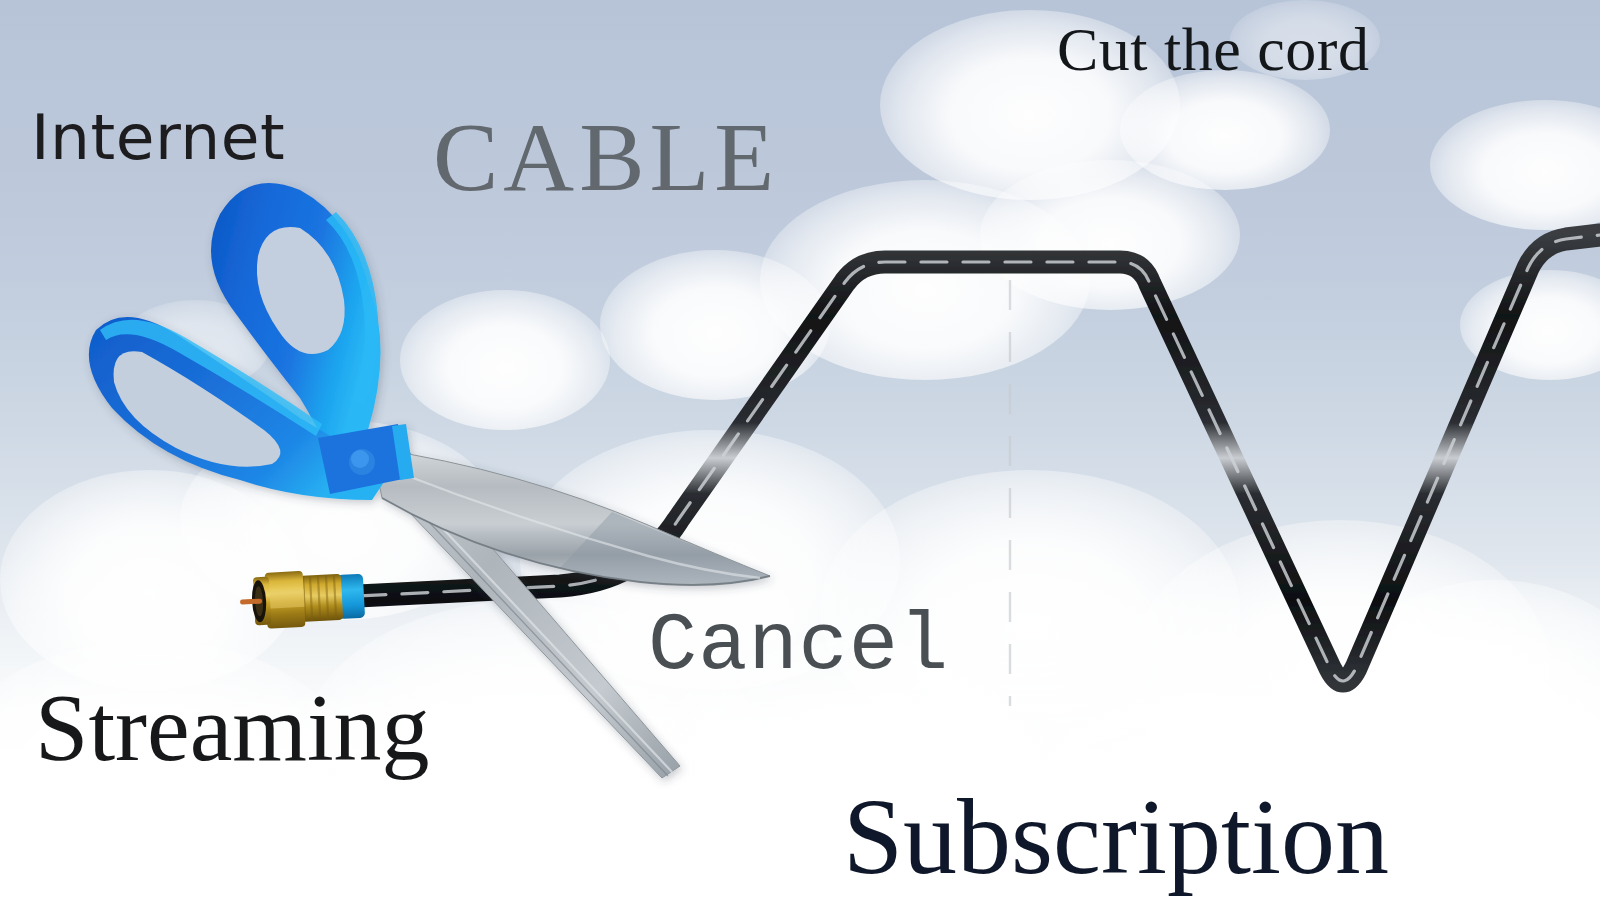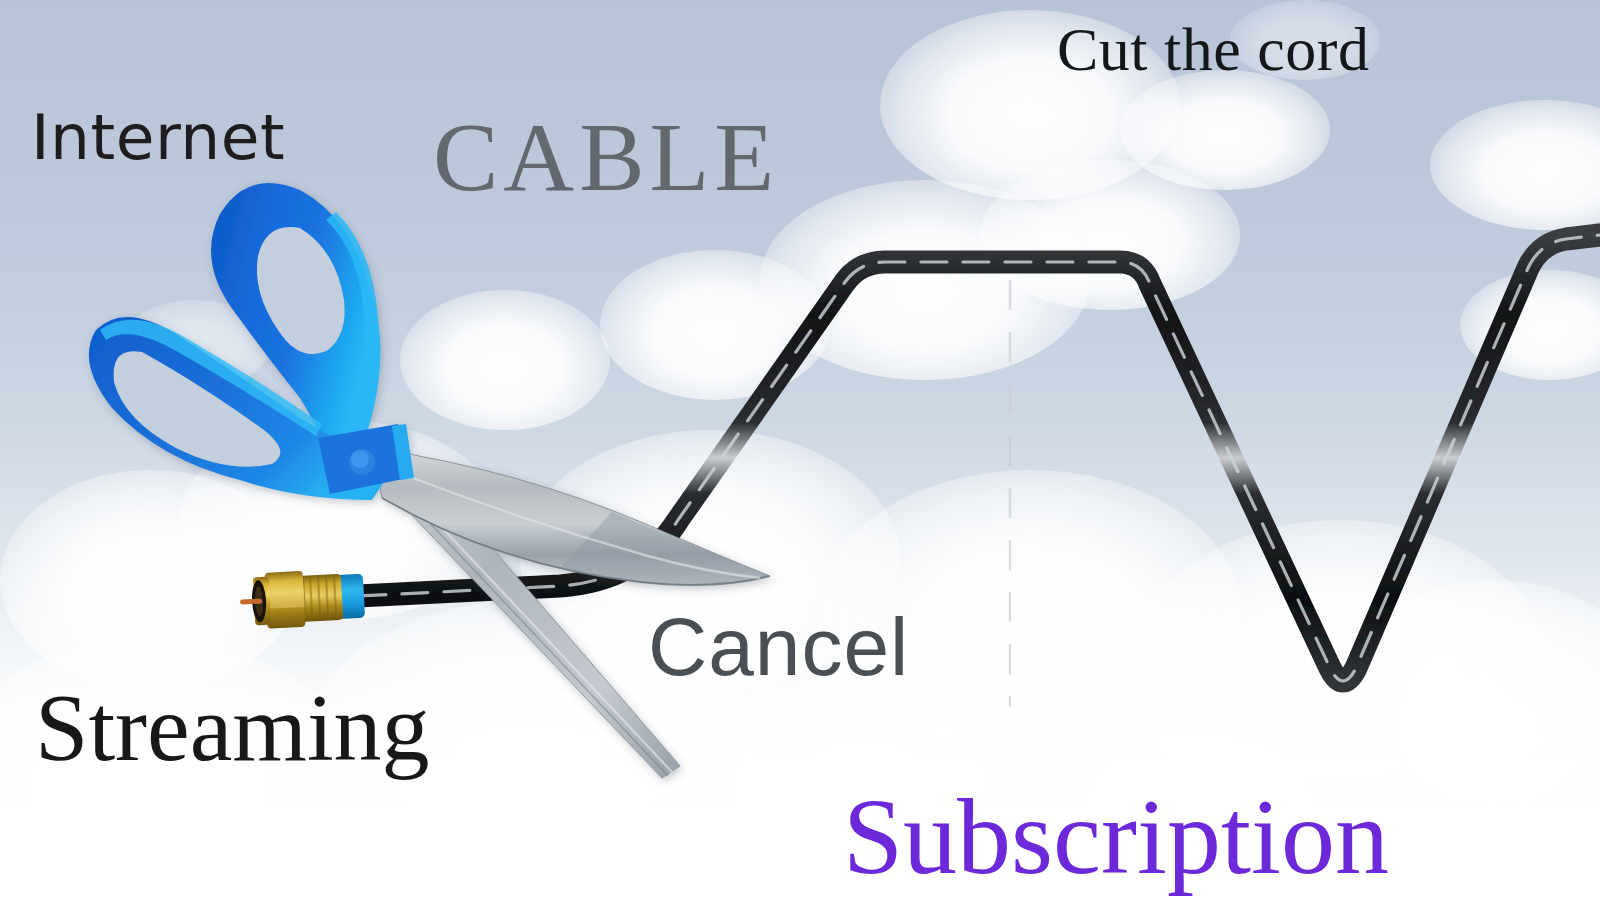--- a/index.html
+++ b/index.html
@@ -68,32 +68,32 @@
     opacity:0.93;
     margin-top:22px;
   }
   #lbl-cutthecord {
     left:1057px; top:18px;
     font-family:"Liberation Serif", serif;
     font-size:62px; color:#14171a; letter-spacing:0.5px;
   }
   #lbl-cancel {
     left:648px; top:606px;
-    font-family:Liberation Sans, sans-serif;
+    font-family:Liberation Mono, monospace;
     font-size:82px; color:#4a4f54; letter-spacing:1px;
   }
   #lbl-streaming {
     left:35px; top:680px;
     font-family:"Liberation Serif", serif;
     font-size:96px; color:#17181a; letter-spacing:0px;
   }
   #lbl-subscription {
     left:843px; top:783px;
     font-family:"Liberation Serif", serif;
-    font-size:108px; color:#6d28d9; letter-spacing:0px;
+    font-size:108px; color:#0f172a; letter-spacing:0px;
   }
 
   
   #art { position:absolute; inset:0; }
 </style>
 </head>
 <body>
 
 <div id="stage">
 

